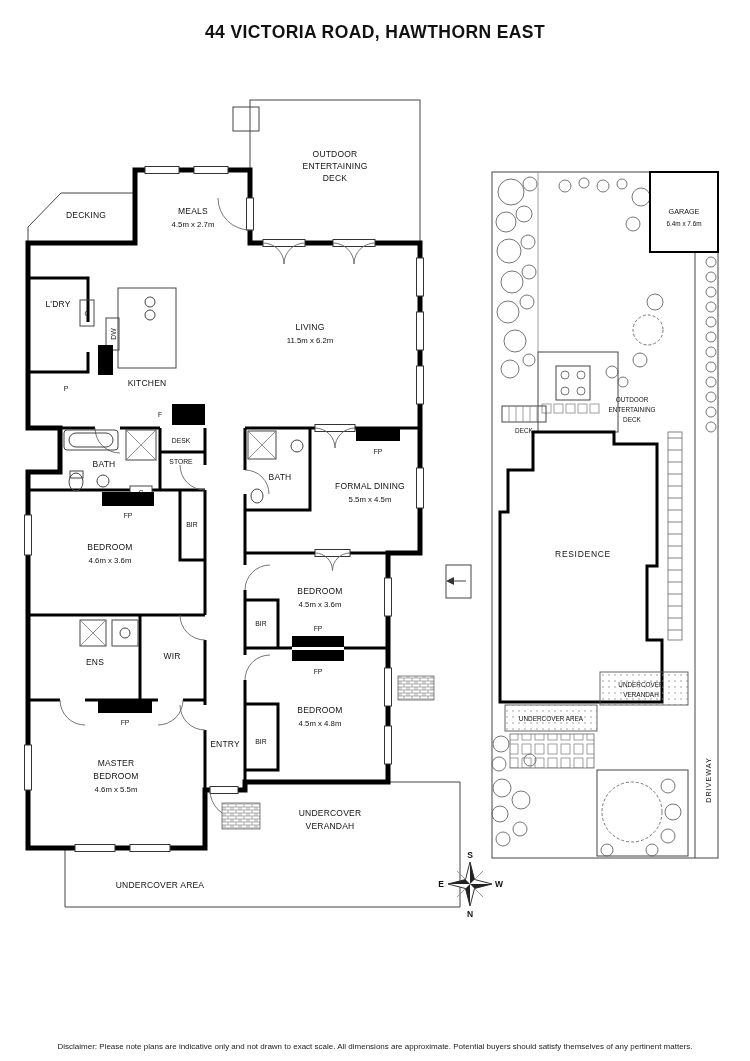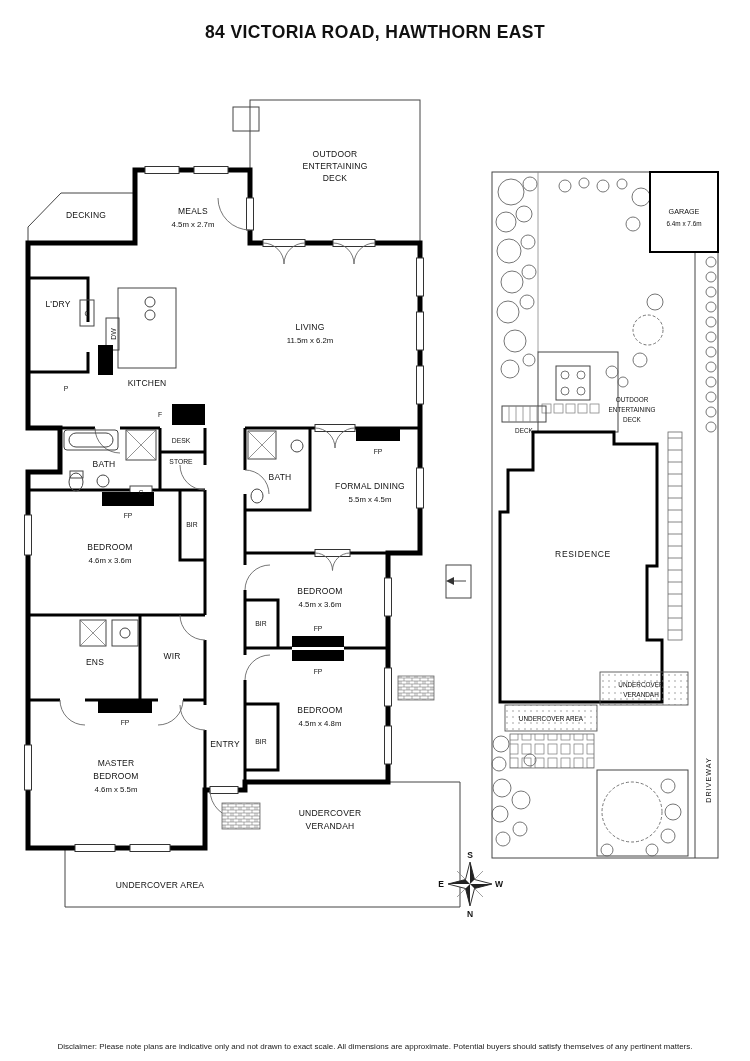--- a/index.html
+++ b/index.html
@@ -26,21 +26,21 @@
   .door{fill:none;stroke:#666;stroke-width:.9;}
   .blackfill{fill:#000;stroke:none;}
   .tree{fill:none;stroke:#666;stroke-width:.9;}
   .treed{stroke-dasharray:3,2;}
   .cross{stroke:#666;stroke-width:.7;}
 </style>
 </head>
 <body>
 
 <div class="page">
-  <div class="title">84 VICTORIA ROAD, HAWTHORN EAST</div>
+  <div class="title">44 VICTORIA ROAD, HAWTHORN EAST</div>
 
   <svg class="plan" width="750" height="1061" viewBox="0 0 750 1061">
     <defs>
       <pattern id="brick" width="8" height="6" patternUnits="userSpaceOnUse">
         <rect width="8" height="6" fill="#fff"></rect>
         <path d="M0,0H8M0,3H8M0,6H8M4,0V3M1,3V6M7,3V6" stroke="#777" stroke-width=".6" fill="none"></path>
       </pattern>
       <pattern id="ladder" width="14" height="12" patternUnits="userSpaceOnUse">
         <path d="M0,6H14" stroke="#666" stroke-width=".8"></path>
       </pattern>

